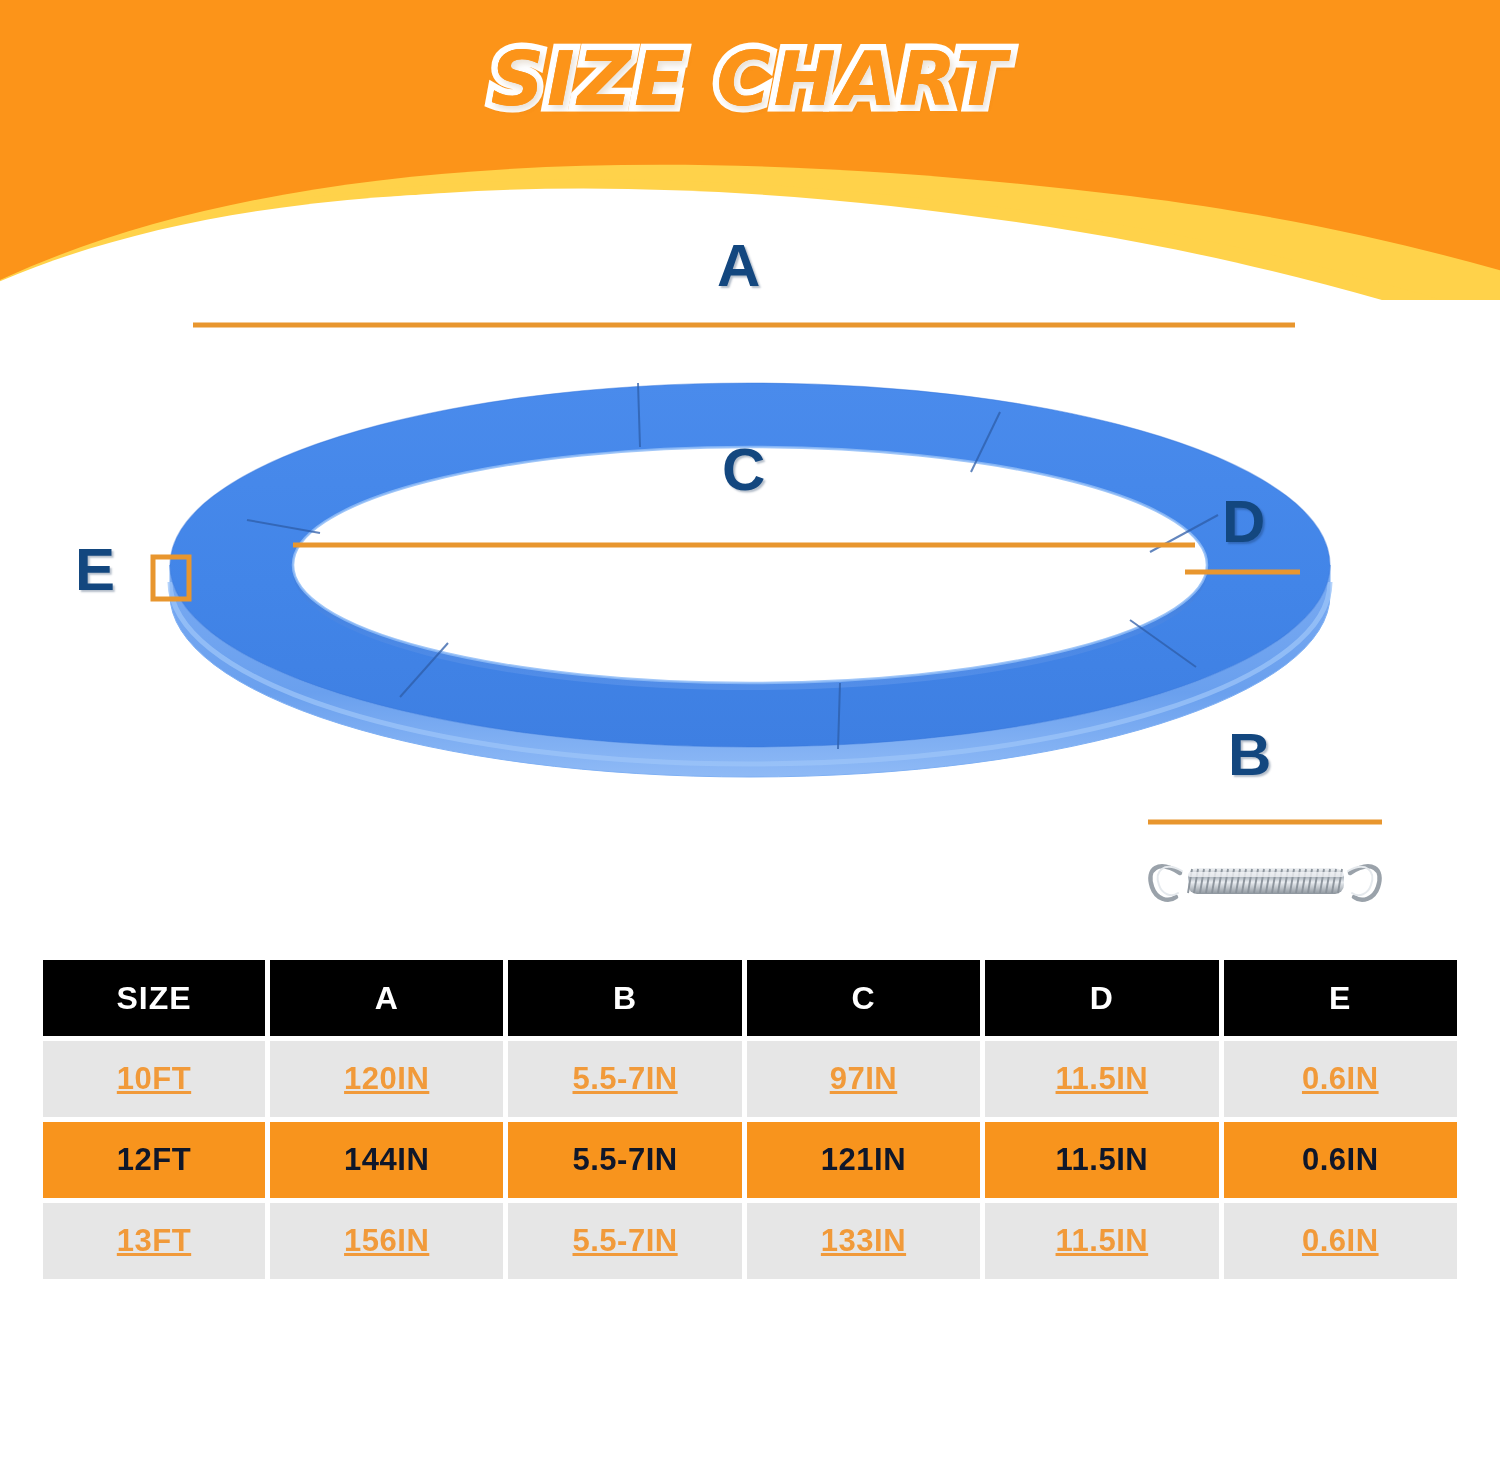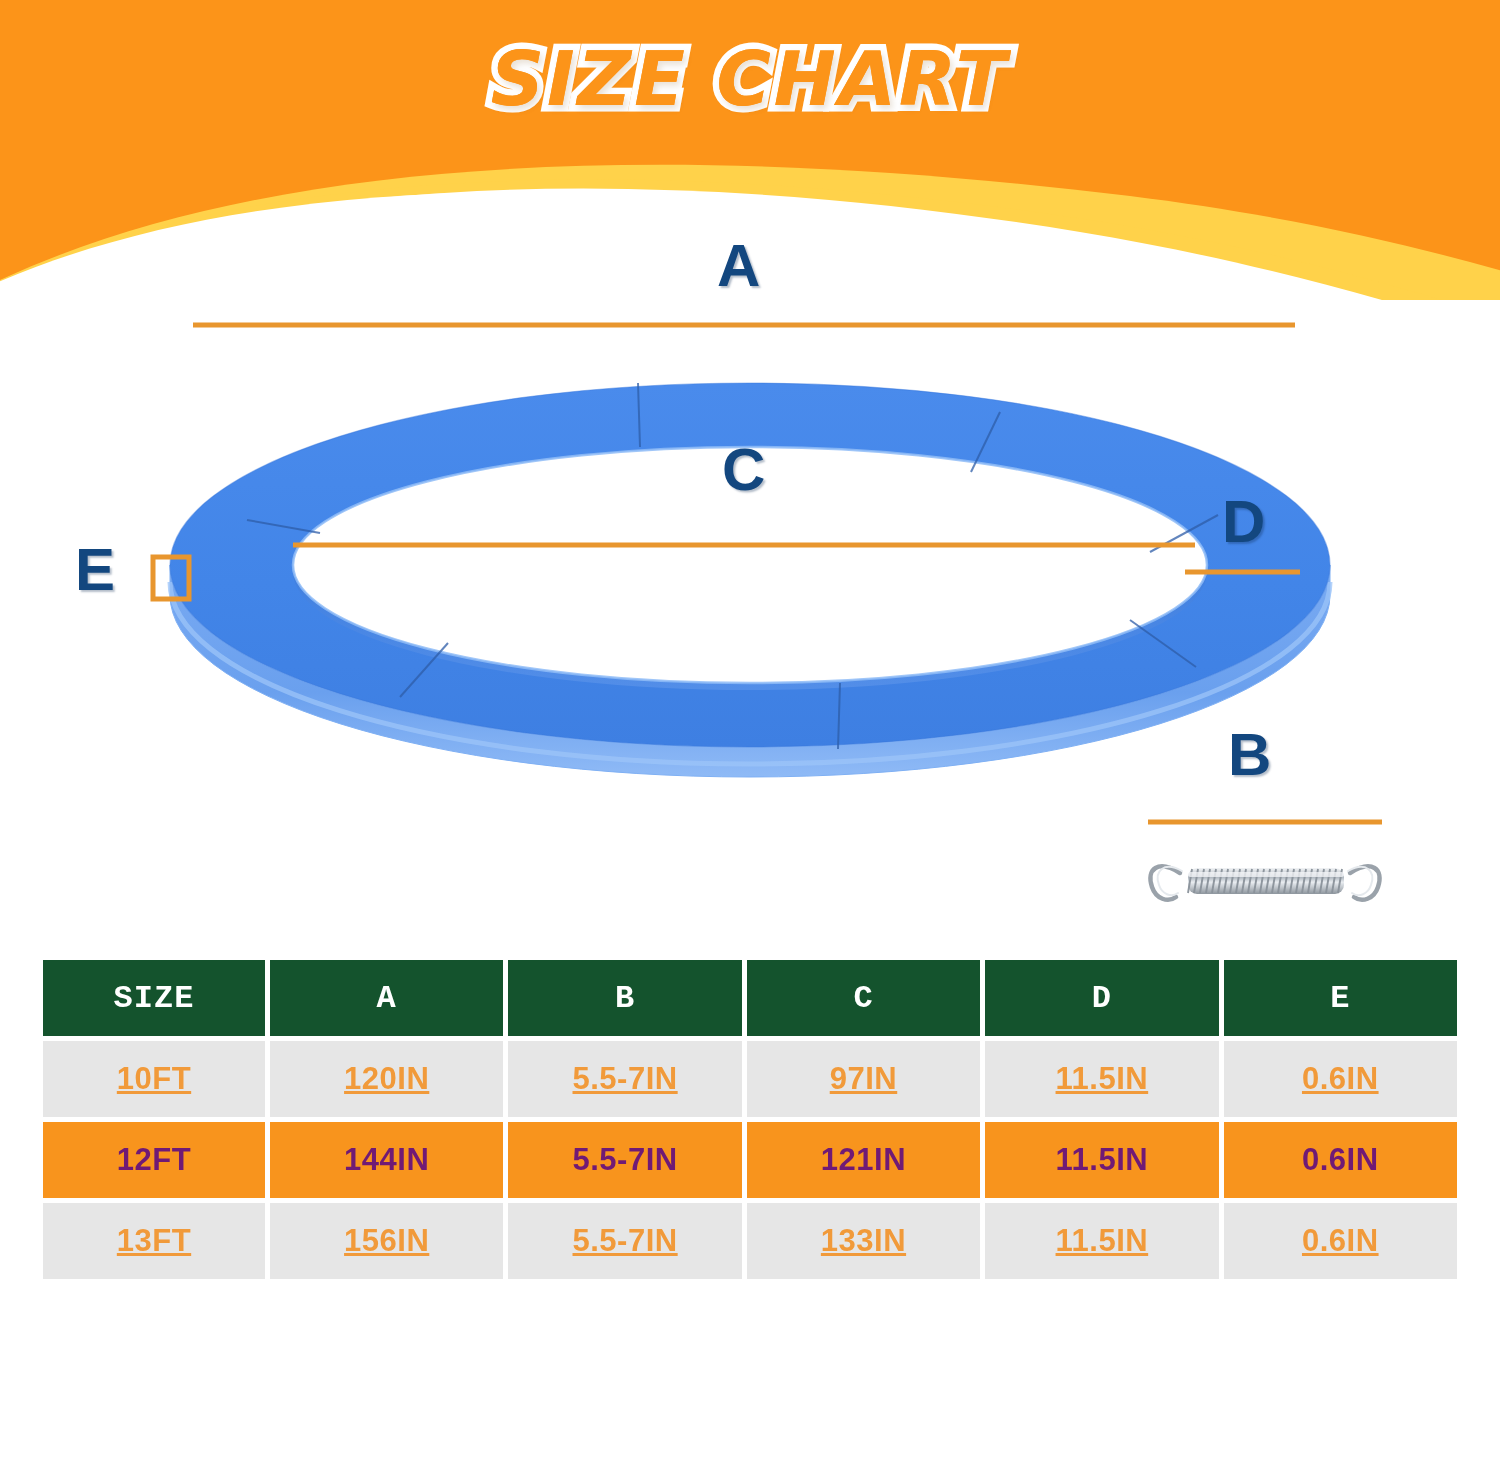--- a/index.html
+++ b/index.html
@@ -77,29 +77,28 @@
   .sizetable th, .sizetable td {
     height:76px;
     text-align:center;
     vertical-align:middle;
     font-family:"Liberation Sans", sans-serif;
     font-size:31px;
     font-weight:bold;
     letter-spacing:0.5px;
   }
   .sizetable th {
-    background:#14532d;
+    background:#000000;
     color:#ffffff;
     font-size:32px;
     letter-spacing:1px;
-    font-family:Liberation Mono, monospace;
   }
   .sizetable col.c-size { width:222px; }
   tr.row-odd td  { background:#E6E6E6; color:#F19A3A;text-decoration:underline; }
-  tr.row-even td { background:#F8941D; color:#701a75; }
+  tr.row-even td { background:#F8941D; color:#0f172a; }
 </style>
 </head>
 <body>
 
 <div id="page">
 
   <div class="header">
     <svg class="header-svg" width="1500" height="300" viewBox="0 0 1500 300">
       <rect x="0" y="0" width="1500" height="300" fill="#FC9419"></rect>
 

